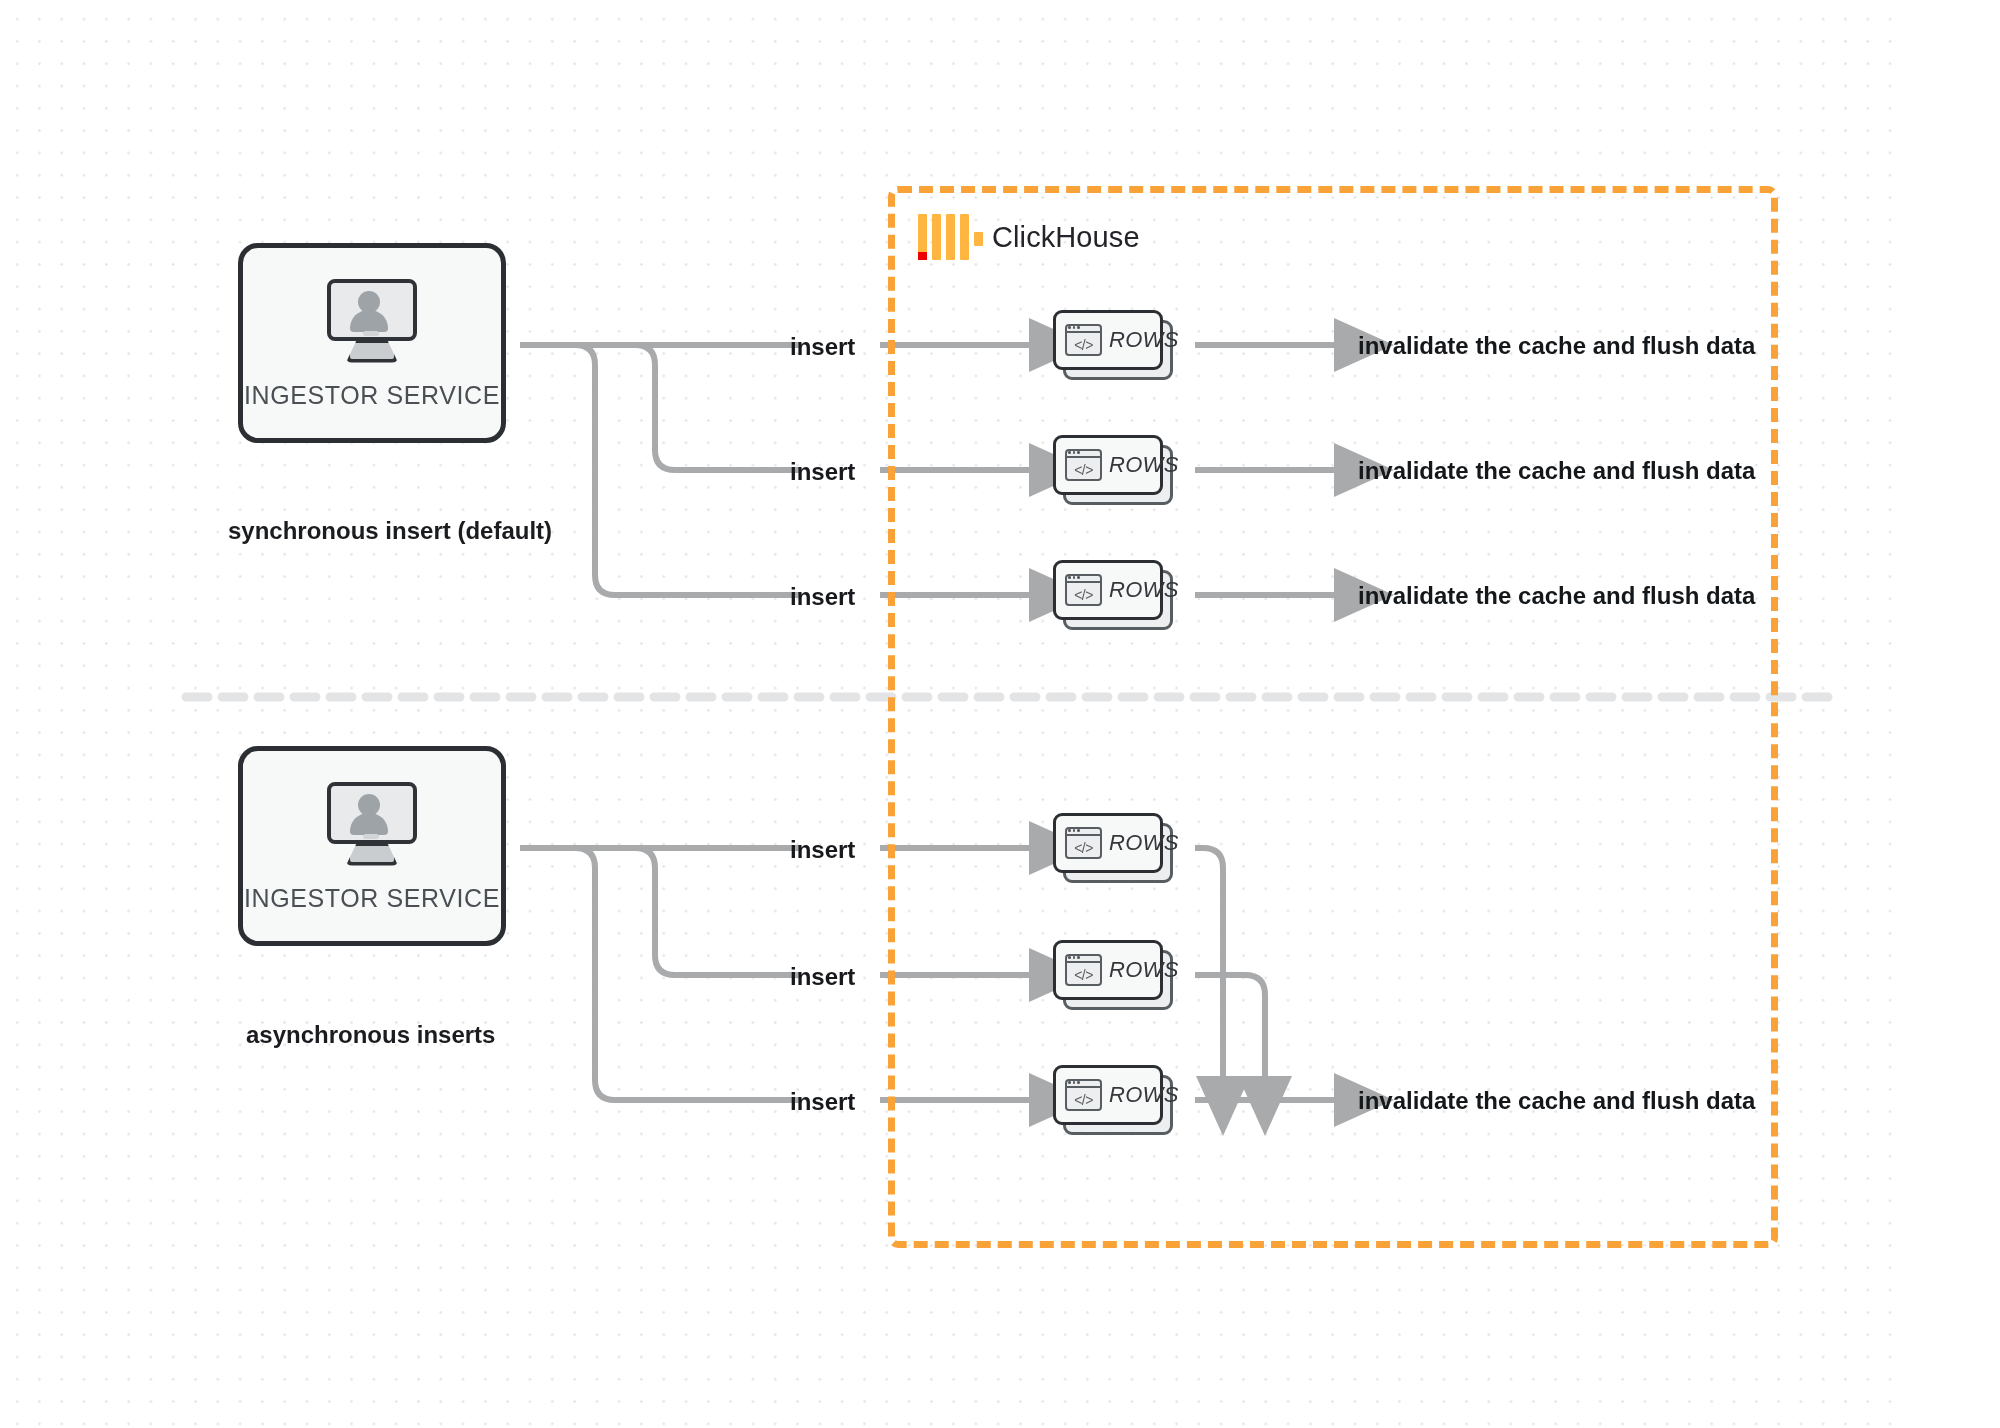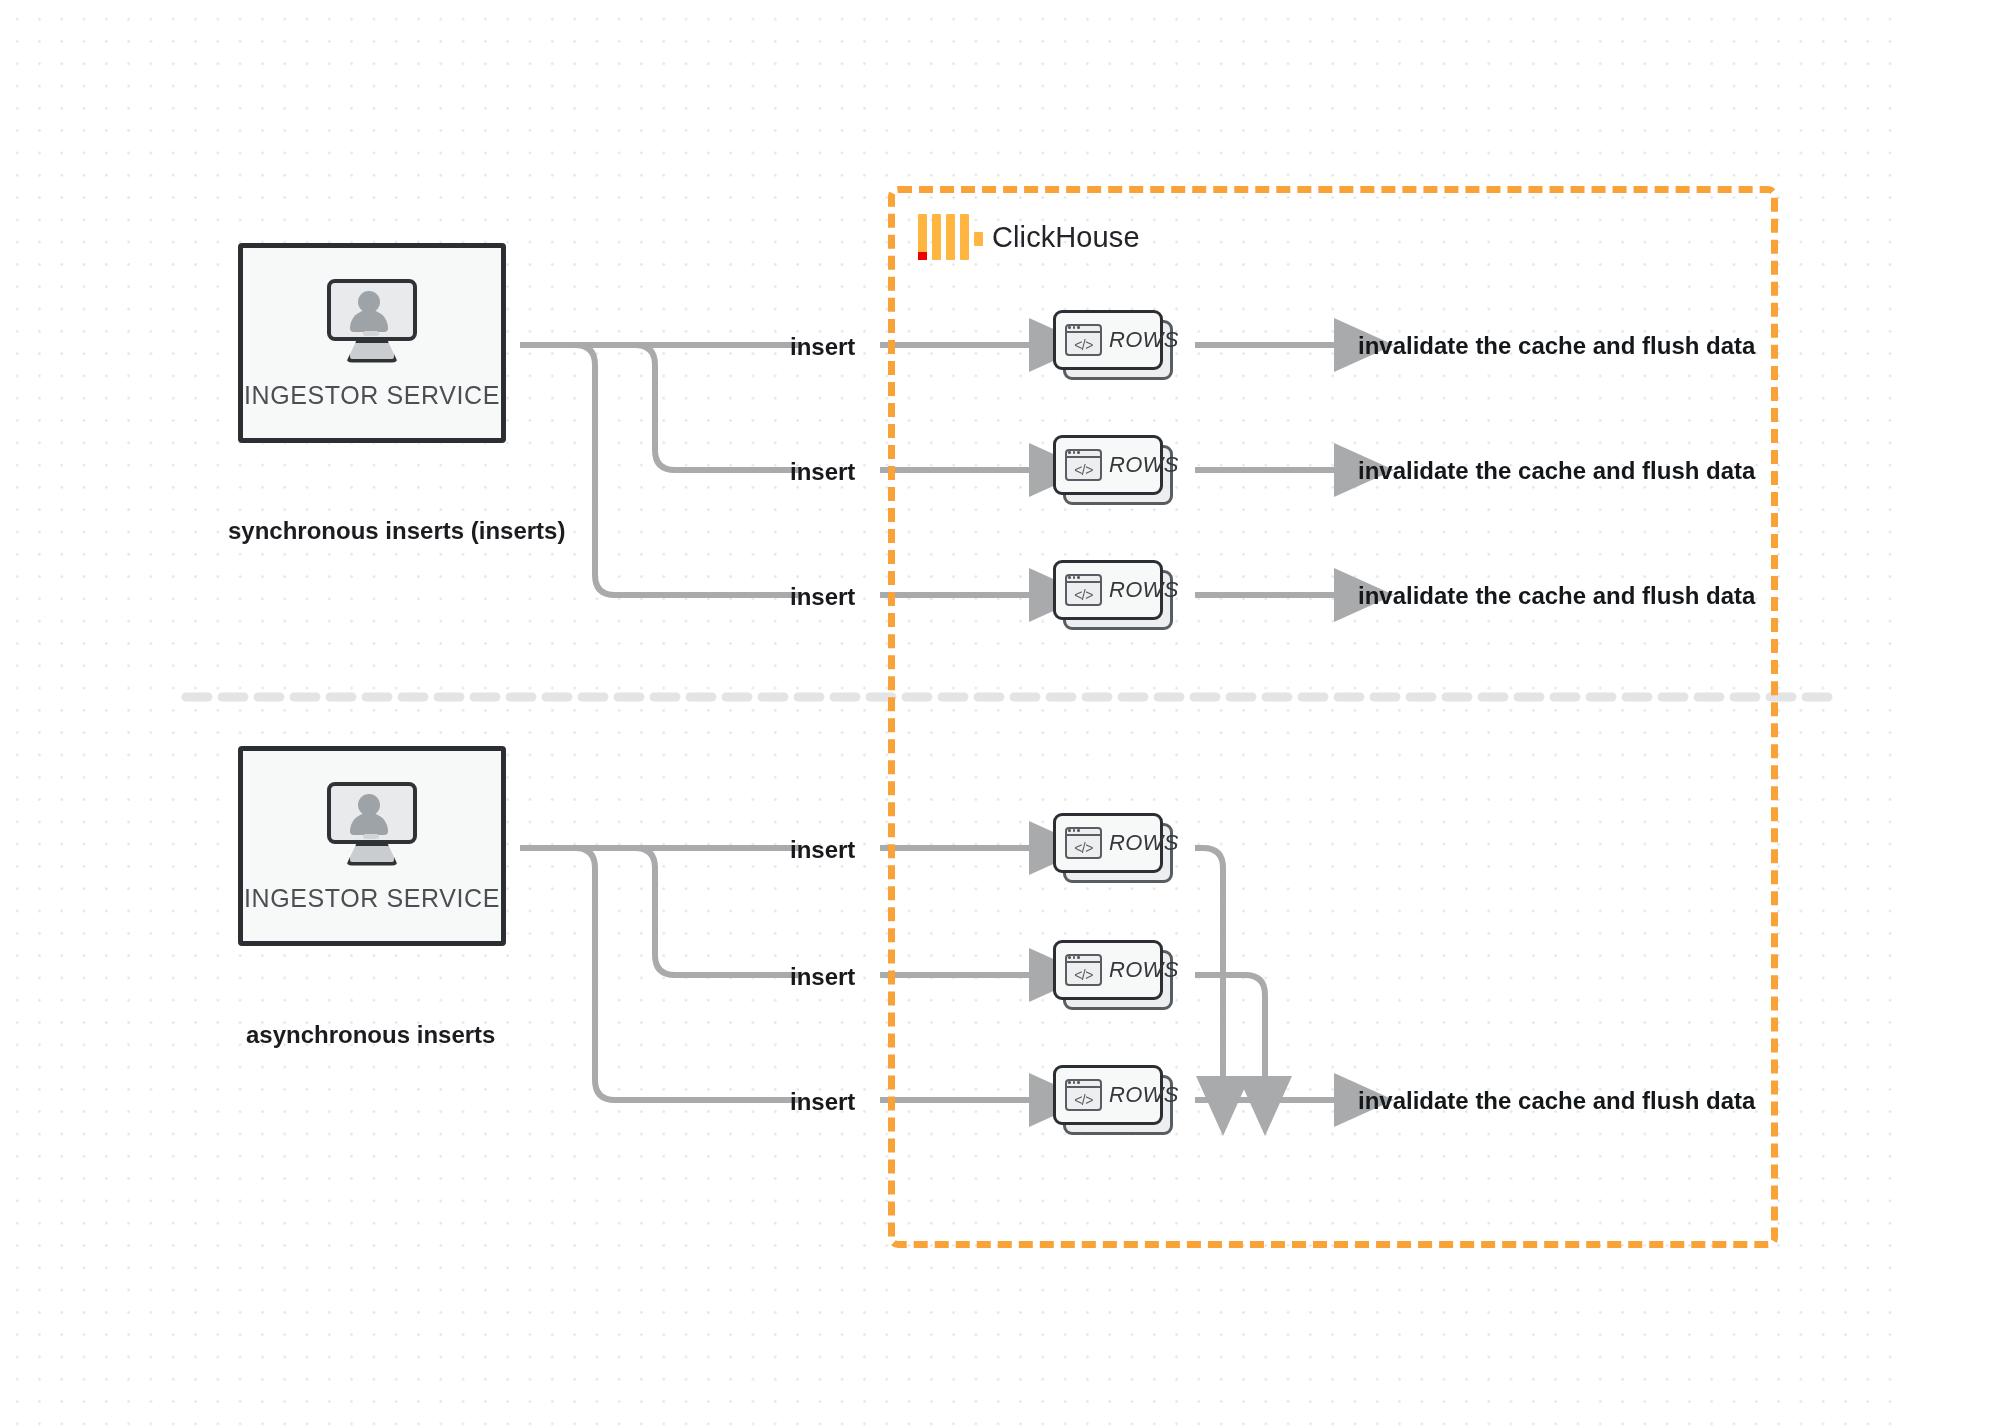--- a/index.html
+++ b/index.html
@@ -84,21 +84,21 @@
     white-space: nowrap;
   }
 
   
   .node-ingestor {
     position: absolute;
     width: 268px;
     height: 200px;
     background: #f7f8f8;
     border: 5px solid #2b2f33;
-    border-radius: 4px;
+    border-radius: 20px;
     box-sizing: border-box;
     display: flex;
     flex-direction: column;
     align-items: center;
     justify-content: center;
   }
   .node-ingestor .mon {
     position: relative;
     width: 96px;
     height: 86px;
@@ -313,21 +313,21 @@
     <div class="mon">
       <div class="screen"></div>
       <div class="head"></div>
       <div class="body"></div>
       <div class="notch"></div>
       <div class="stand"></div>
     </div>
     <div class="label">INGESTOR SERVICE</div>
   </div>
 
-  <div class="section-caption" style="left:228px; top:517px;">synchronous inserts (inserts)</div>
+  <div class="section-caption" style="left:228px; top:517px;">synchronous insert (default)</div>
 
   <div class="edge-label insert" style="left:790px; top:333px;">insert</div>
   <div class="edge-label insert" style="left:790px; top:458px;">insert</div>
   <div class="edge-label insert" style="left:790px; top:583px;">insert</div>
 
   <div class="rows-card" style="left:1053px; top:310px;">
     <div class="shadow"></div>
     <div class="front">
       <div class="winicon">
         <div class="frame"></div>

